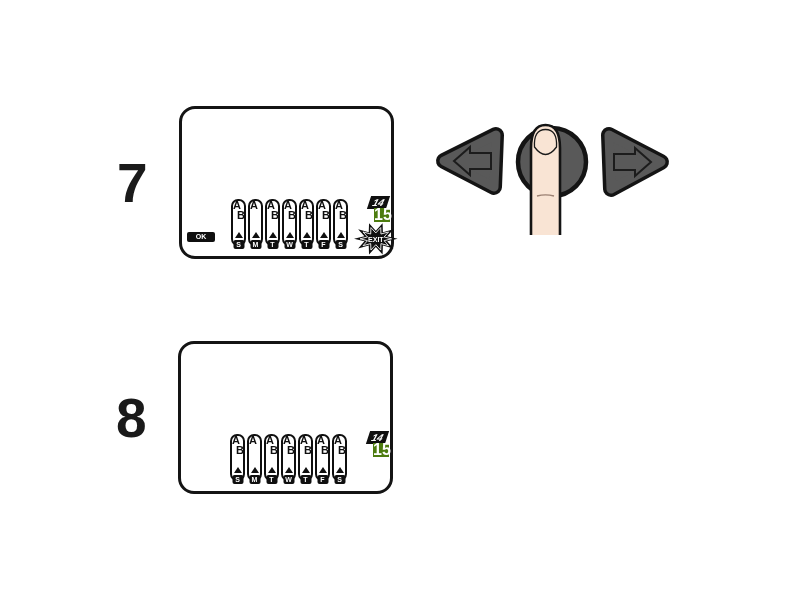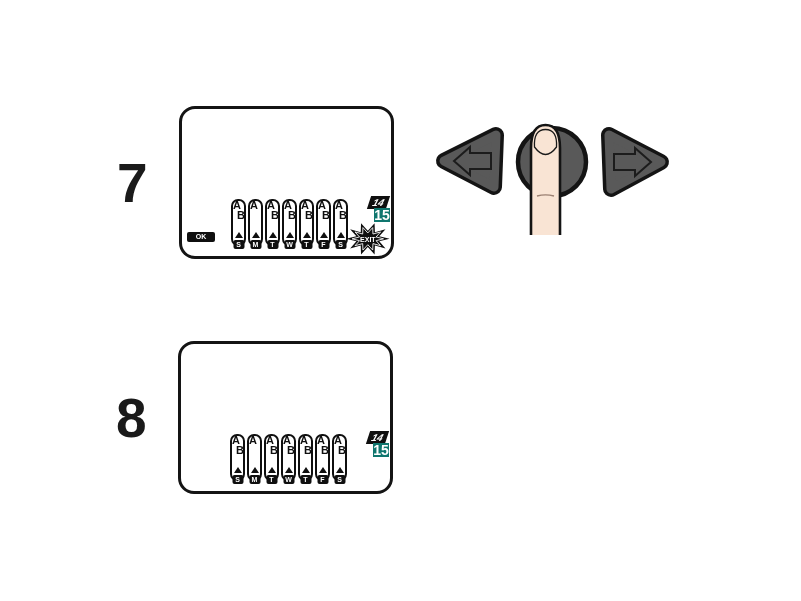--- a/index.html
+++ b/index.html
@@ -39,30 +39,30 @@
     font-size:7px;font-weight:700;line-height:9px;text-align:center;border-radius:2px;
   }
 
   .st1415{position:absolute;left:187px;top:87px;width:26px;height:30px;}
   .flag14{
     position:absolute;left:0;top:0;width:19px;height:13px;background:#0f0f0f;
     transform:skewX(-18deg);color:#fff;font-style:italic;font-weight:800;
     font-size:10px;line-height:13px;text-align:center;
   }
   .box15{
-    position:absolute;left:5px;top:12px;width:16px;height:14px;background:#0f766e;
-    color:#fff;font-weight:800;font-size:14px;line-height:14px;text-align:center;
+    position:absolute;left:5px;top:12px;width:16px;height:14px;background:#4d7c0f;
+    color:#fff;font-weight:800;font-size:16px;line-height:14px;text-align:center;
   }
 
   .okbadge{
     position:absolute;left:5px;top:123px;width:28px;height:10px;background:#0f0f0f;
     color:#fff;font-size:7px;font-weight:700;line-height:10px;text-align:center;border-radius:2px;
   }
 
-  .exitburst{position:absolute;left:164px;top:113px;width:48px;height:38px;}
+  .exitburst{position:absolute;left:172px;top:113px;width:48px;height:38px;}
   .exitburst svg{display:block;}
 
   #buttons{position:absolute;left:430px;top:105px;width:245px;height:140px;}
 </style>
 </head>
 <body>
 
 <div class="stepnum" id="step7num">7</div>
 <div class="stepnum" id="step8num">8</div>
 

